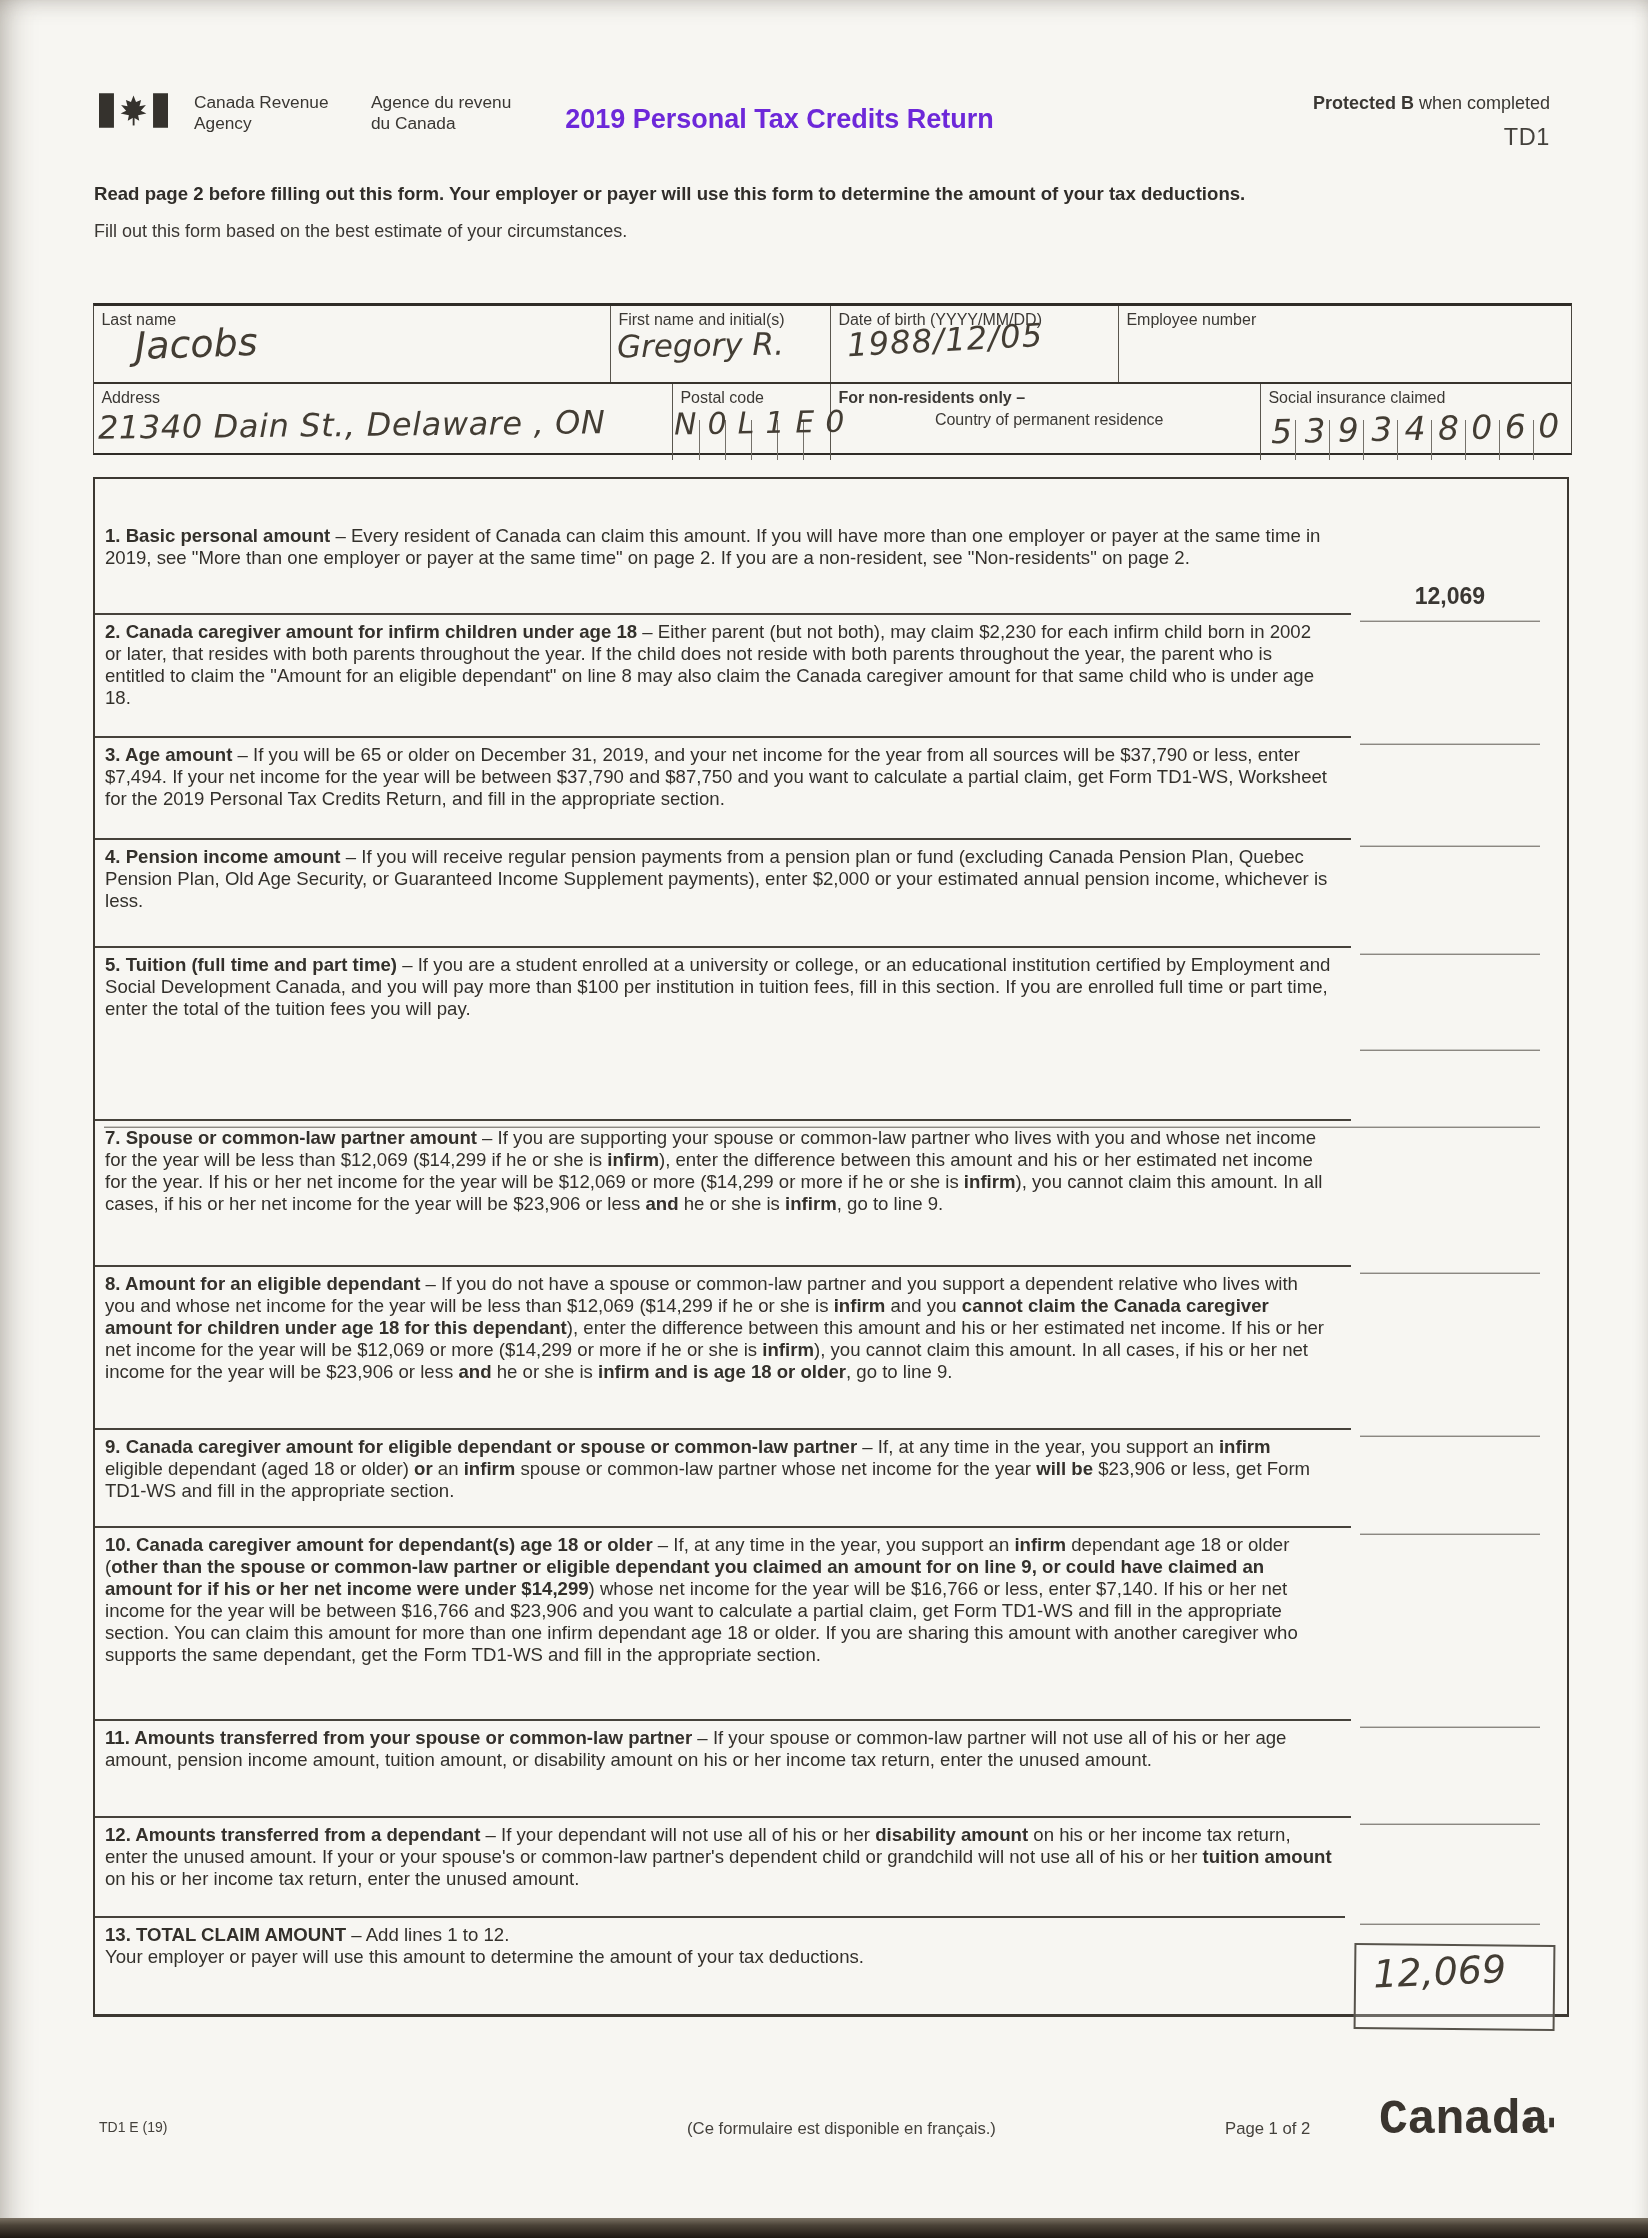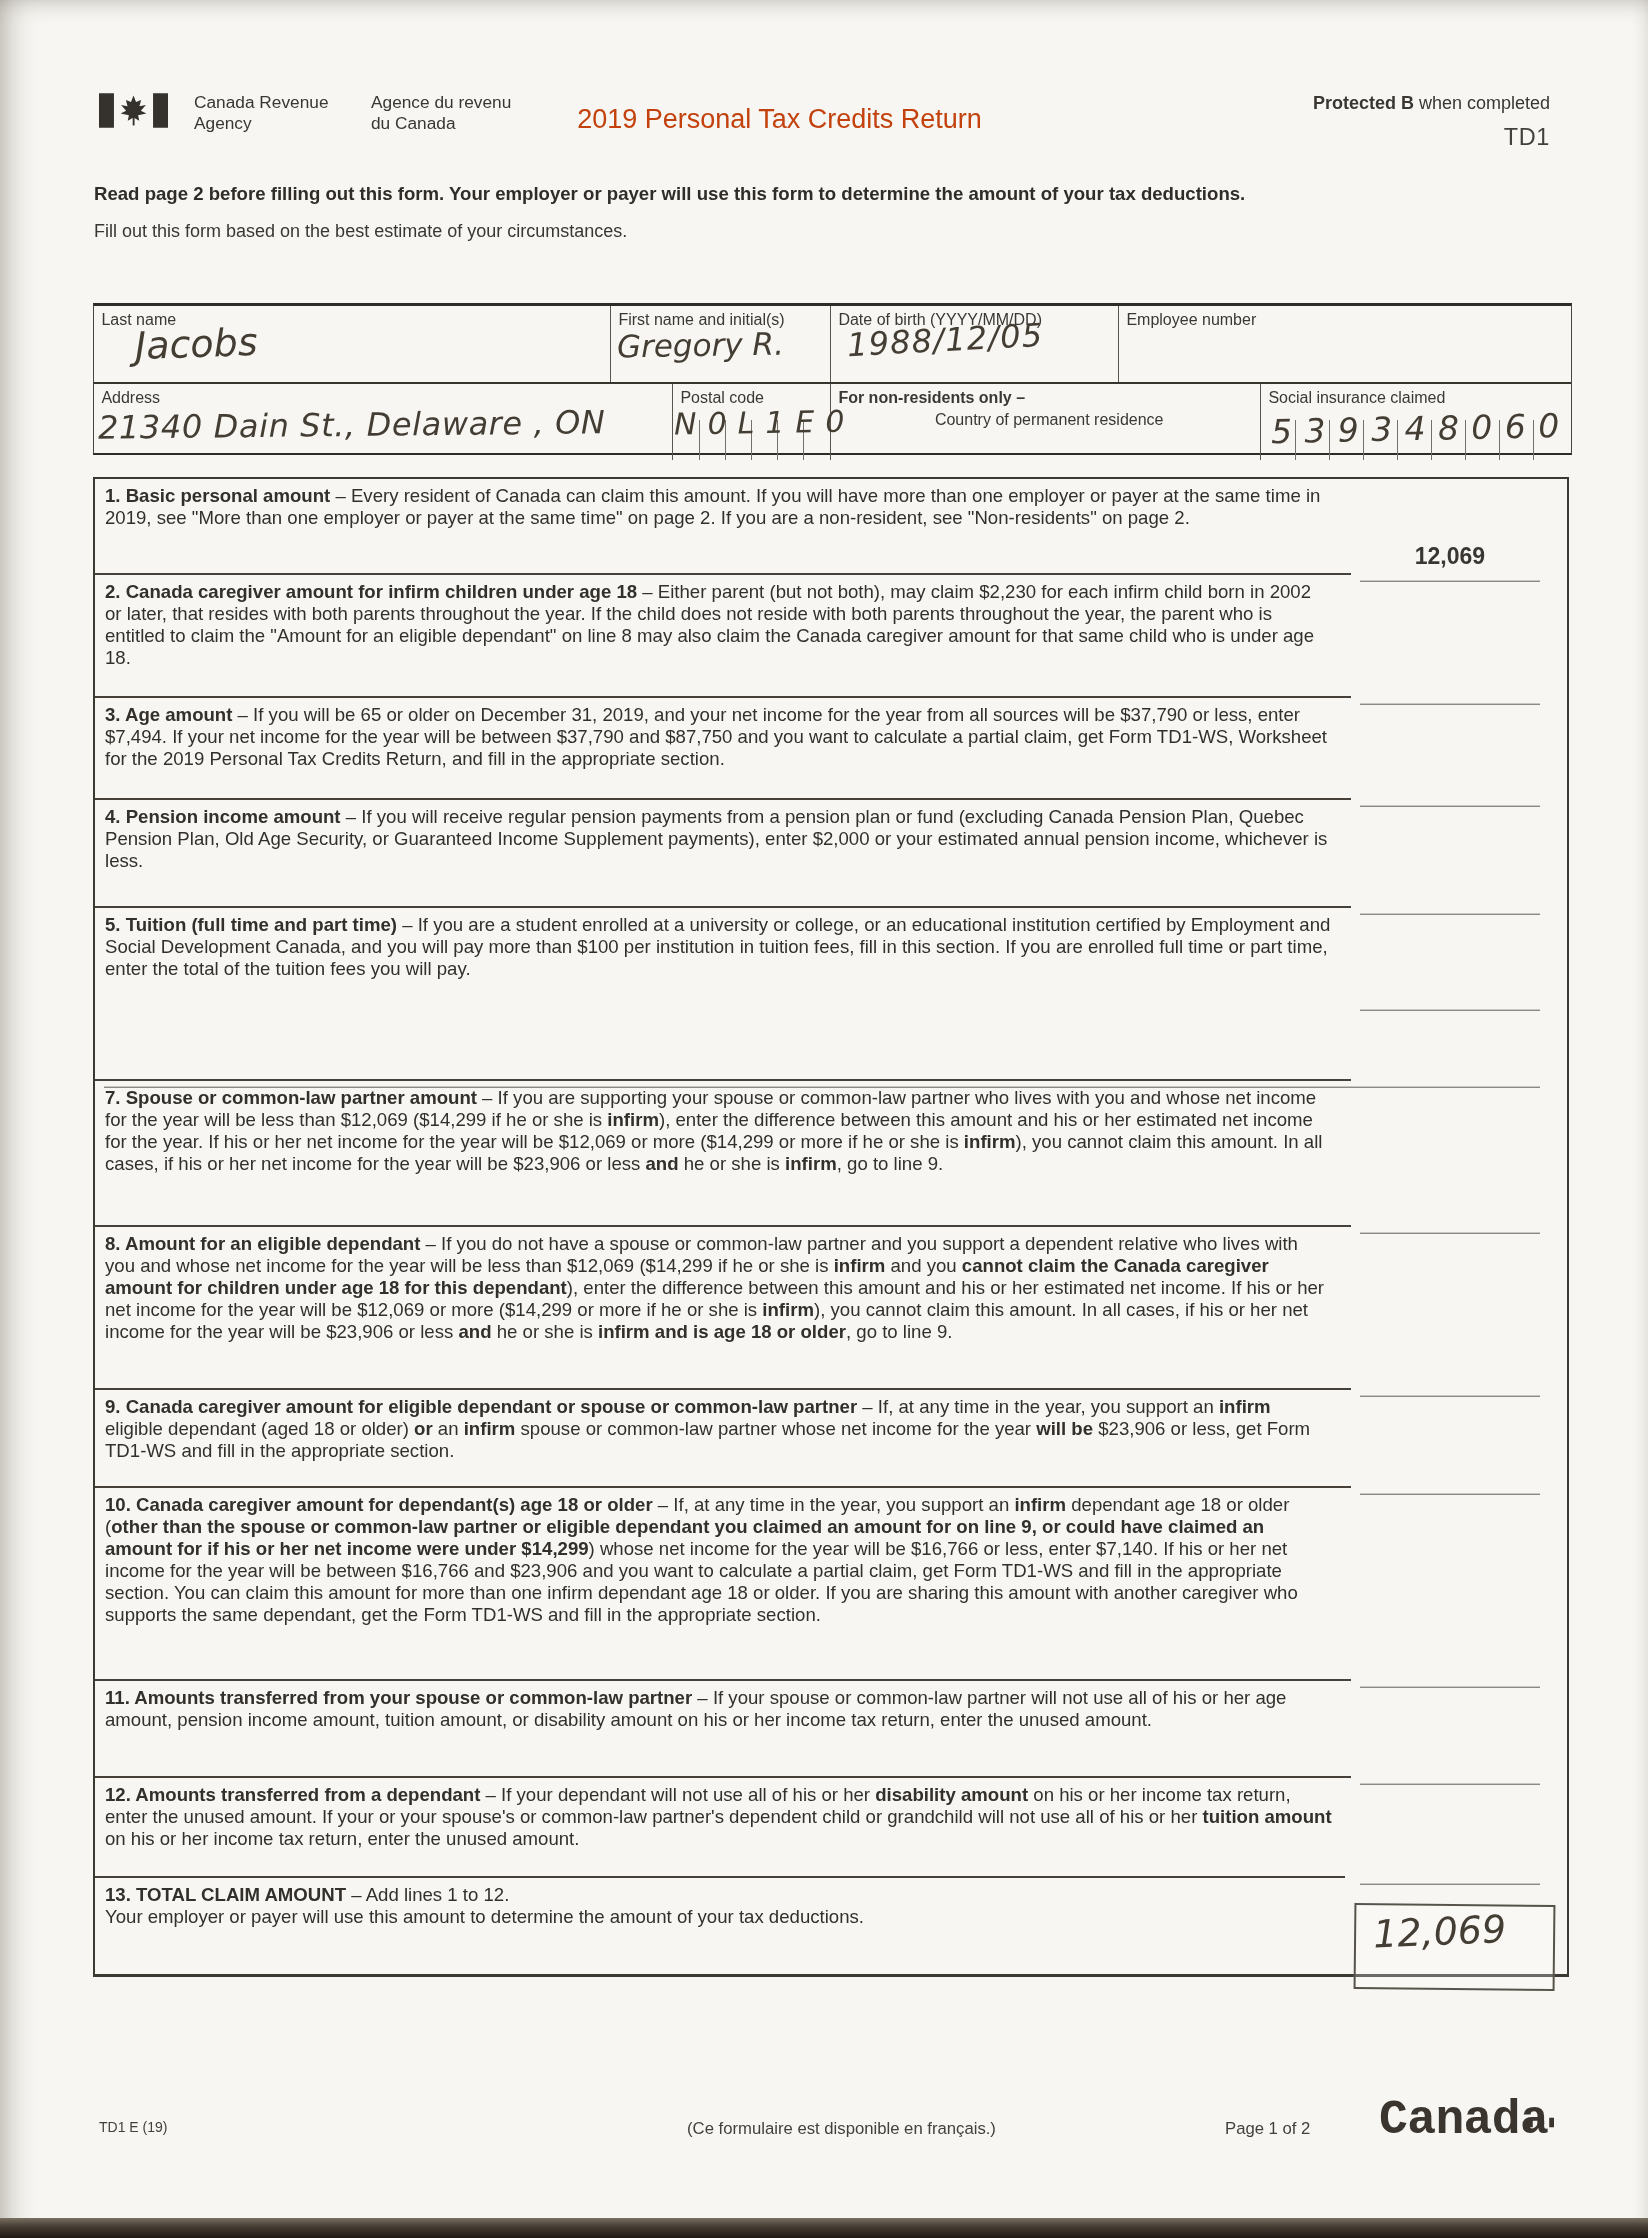--- a/index.html
+++ b/index.html
@@ -21,21 +21,21 @@
   .scan-bottom-edge{
     position:absolute;left:0;right:0;bottom:0;height:21px;
     background:linear-gradient(180deg,#7a7163 0%,#4a4237 35%,#1b1510 100%);
   }
 
   
   .flag-sig{position:absolute;left:99px;top:93px;}
   .agency-en{position:absolute;left:194px;top:92px;font-size:17.3px;line-height:21px;color:#3a3733;}
   .agency-fr{position:absolute;left:371px;top:92px;font-size:17.3px;line-height:21px;color:#3a3733;}
   .page-title{position:absolute;left:501px;top:104px;width:557px;text-align:center;
-    font-size:27px;font-weight:normal;color:#c2410c;}
+    font-size:27px;font-weight:bold;color:#6d28d9;}
   .protected-wrap{position:absolute;right:98px;top:93px;text-align:right;font-size:18px;color:#3a3733;}
   .protected-wrap .b{font-weight:bold;}
   .form-code{margin-top:10px;font-size:23.5px;letter-spacing:0.6px;color:#44413c;}
 
   .intro{position:absolute;left:94px;top:183px;width:1399px;}
   .intro .lead{font-weight:bold;font-size:18.6px;margin:0 0 16px 0;color:#302d29;}
   .intro .sub{font-size:18px;margin:0;color:#3a3733;}
 
   
   .id-table{
@@ -93,21 +93,21 @@
     box-sizing:border-box;padding:0 27px 0 8.7px;position:relative;
   }
   .printed-amount{text-align:center;font-weight:bold;font-size:23px;color:#3a3733;margin-bottom:2.5px;}
   .entry-line{height:0;border-bottom:1.9px solid #5f5b53;transform:translateY(8.7px);}
   .hw-box{
     position:relative;width:197px;height:82px;margin-left:auto;margin-right:-15px;margin-bottom:-16px;
     border:2.5px solid #57534b;background:rgba(255,255,255,.25);
     transform:rotate(0.6deg);
   }
   
-  .section:nth-child(1){min-height:94px;}
+  .section:nth-child(1){min-height:94px;margin-top:40px;}
   .section:nth-child(2){min-height:123px;}
   .section:nth-child(3){min-height:102px;}
   .section:nth-child(4){min-height:108px;}
   .section:nth-child(5){min-height:96px;}
   .section:nth-child(6){min-height:77px;}
   .section:nth-child(7){min-height:146px;}
   .section:nth-child(8){min-height:163px;}
   .section:nth-child(9){min-height:98px;}
   .section:nth-child(10){min-height:193px;}
   .section:nth-child(11){min-height:97px;}

